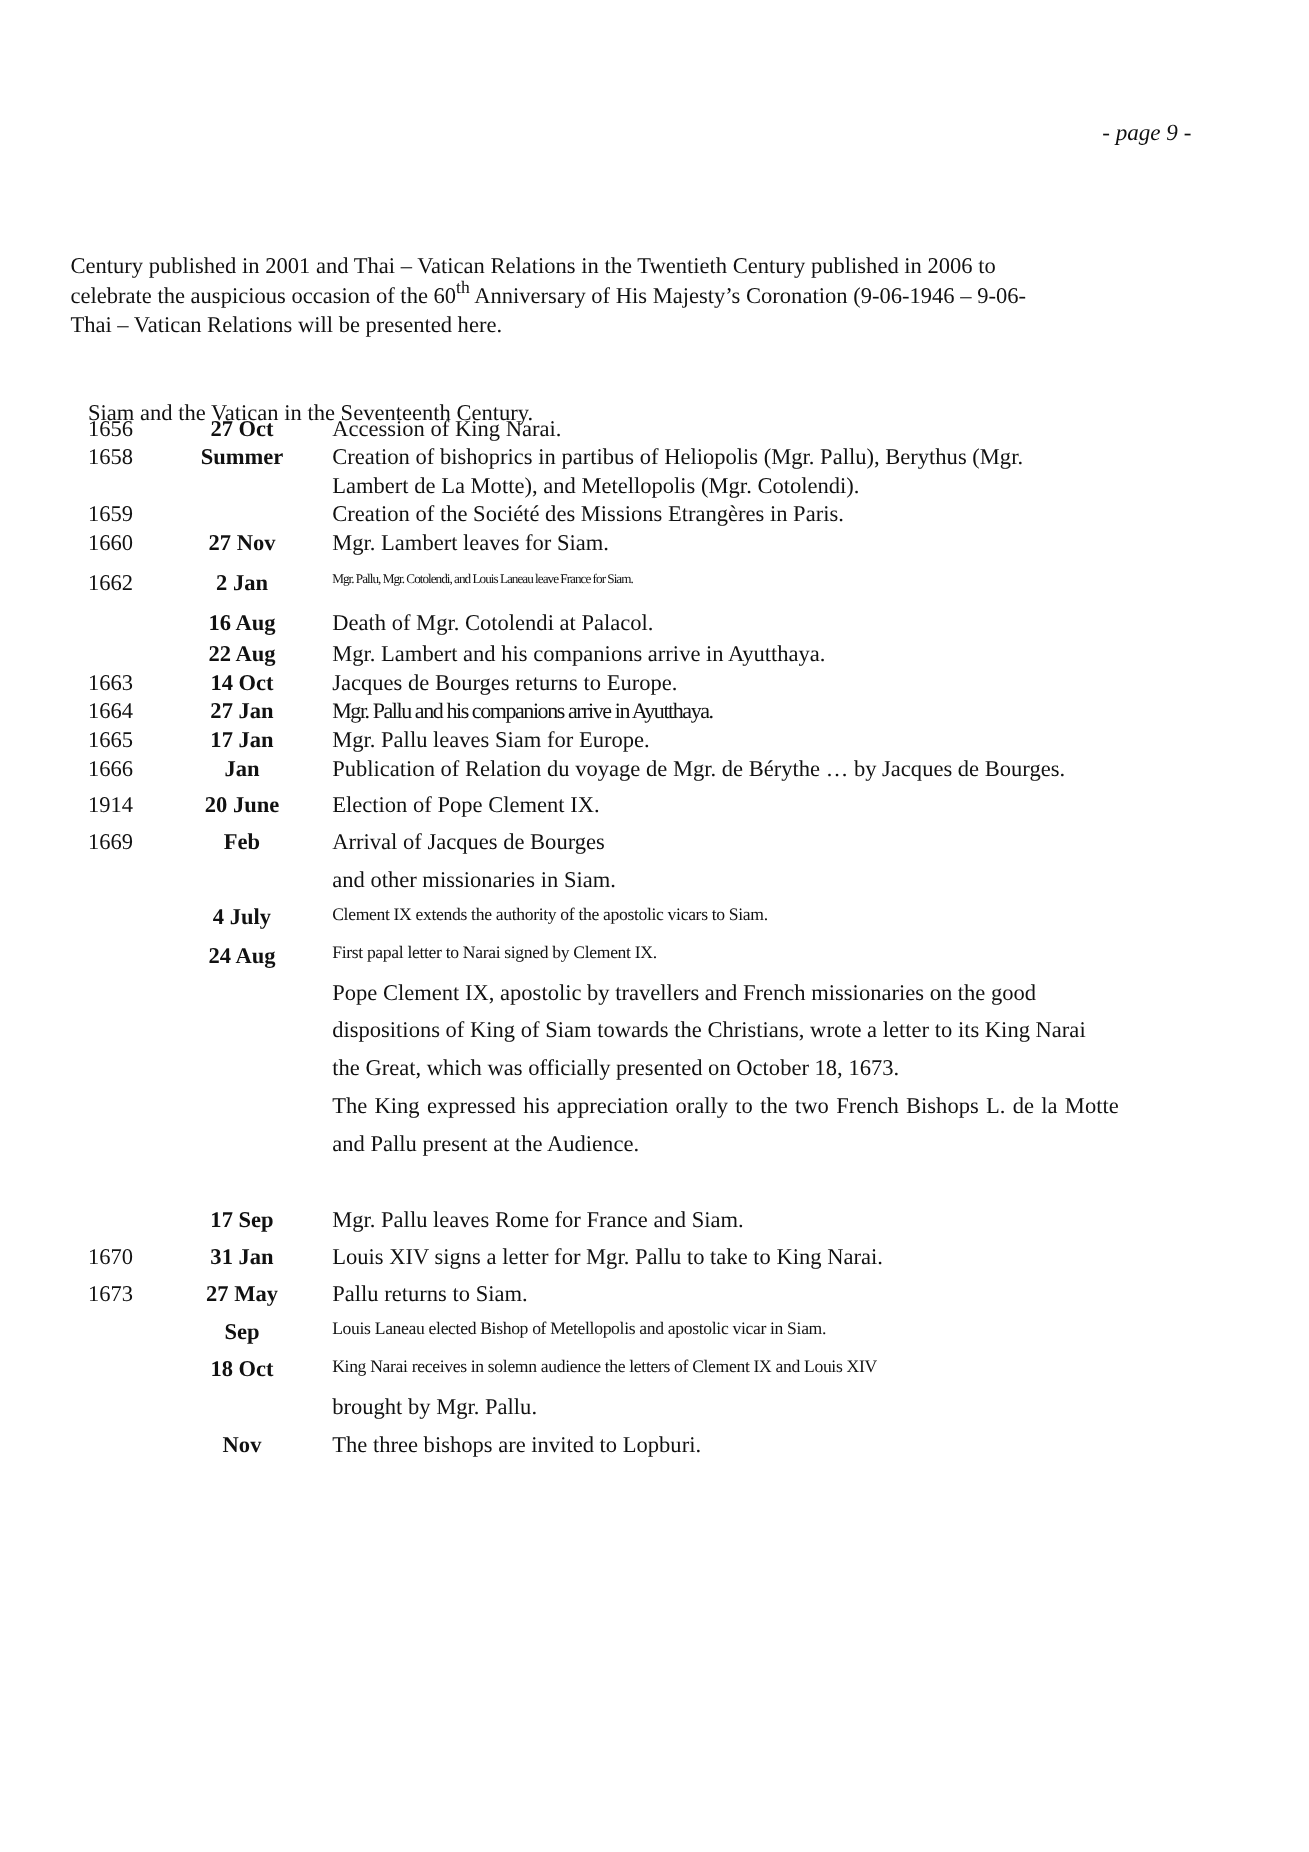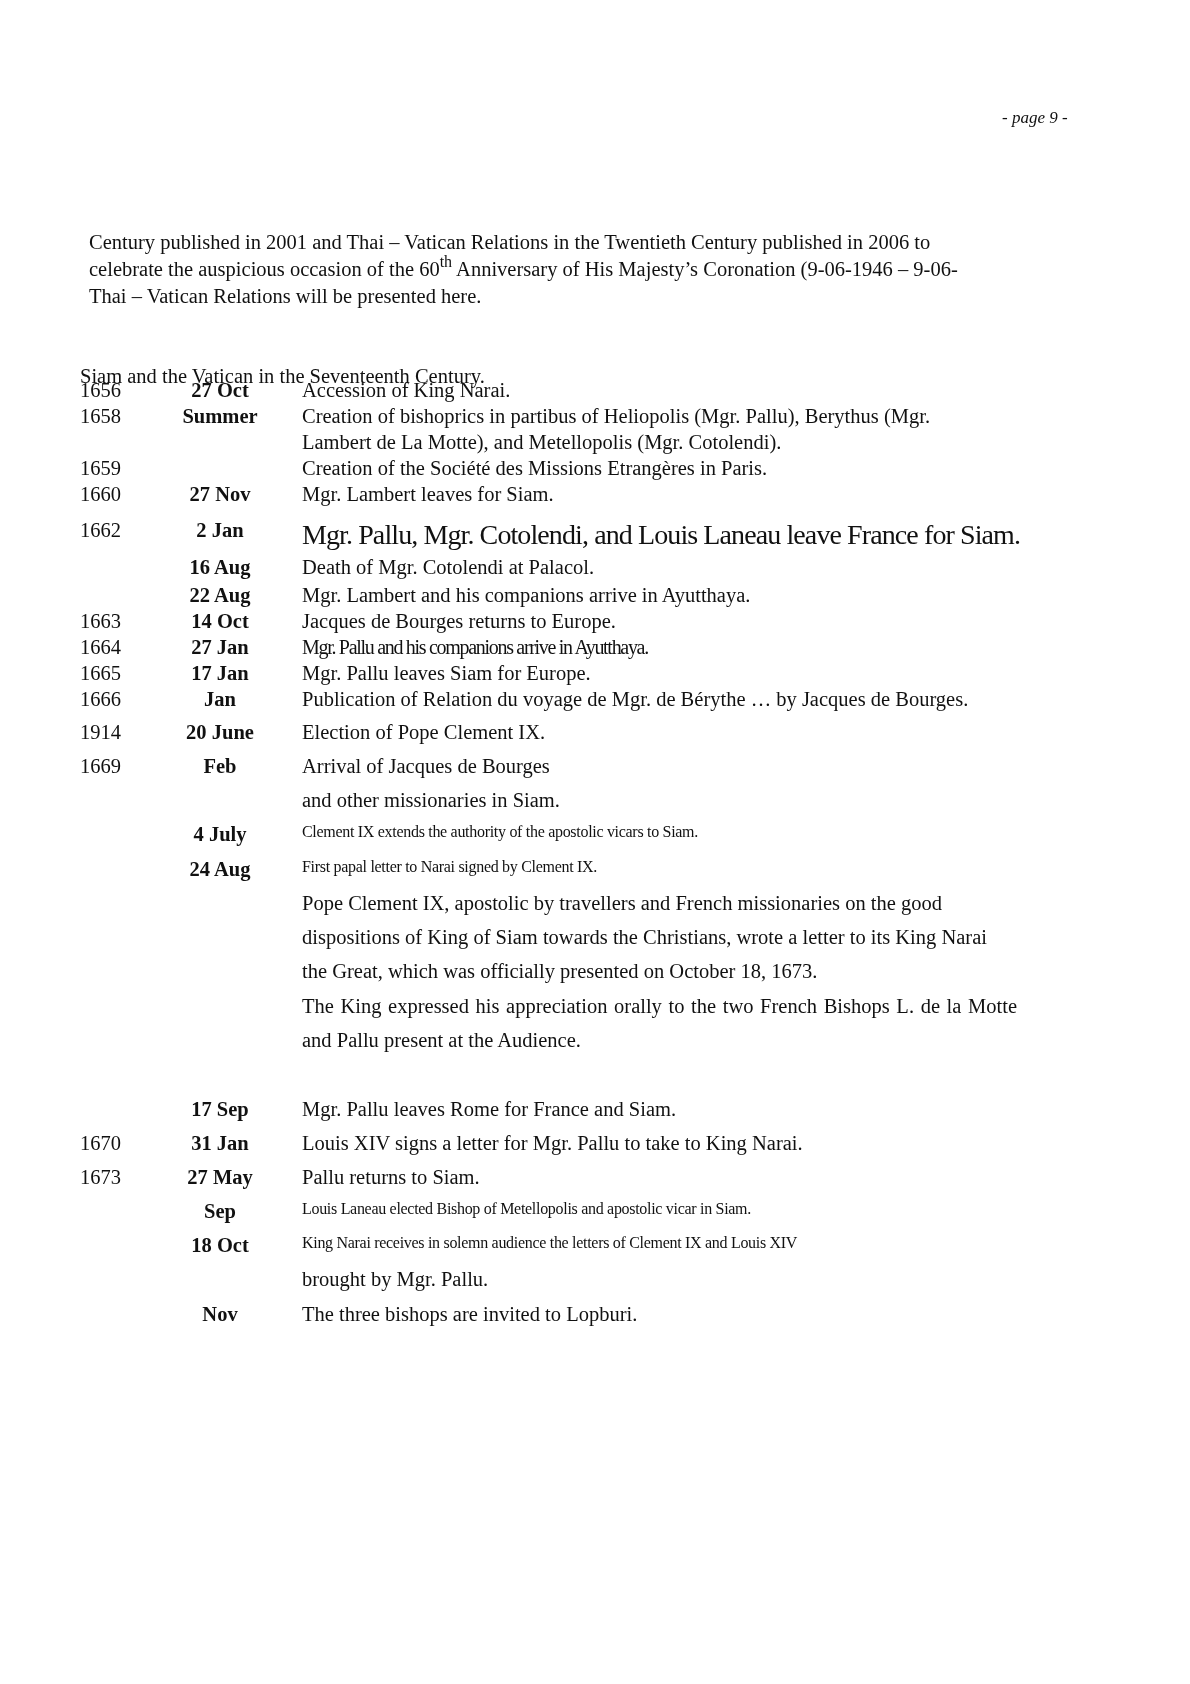--- a/index.html
+++ b/index.html
@@ -3,38 +3,38 @@
 <meta charset="utf-8">
 <style>
   html, body { margin: 0; padding: 0; background: #ffffff; }
   body {
     width: 1190px; height: 1684px; position: relative; overflow: hidden;
     font-family: "Liberation Serif", "DejaVu Serif", serif;
     color: #111111;
   }
   .page-num {
     position: absolute; top: 108px; left: 1002px;
-    font-style: italic; font-size: 17px;
+    font-style: italic; font-size: 21px;
   }
   .intro {
-    position: absolute; top: 229px; left: 89px; width: 1040px;
+    position: absolute; top: 229px; left: 64px; width: 1040px;
     font-size: 20.5px; line-height: 27px;
   }
   .intro .line { white-space: nowrap; display: block; }
   .intro sup { font-size: 16px; vertical-align: 9px; line-height: 0; }
   .section-title {
     position: absolute; top: 365px; left: 80px;
     font-size: 20.5px; 
   }
   .chron { position: absolute; left: 0; top: 0; width: 1190px; }
   .row { position: absolute; left: 0; width: 1190px; font-size: 20.5px; white-space: nowrap; }
   .yr { position: absolute; left: 80px; }
   .dt { position: absolute; left: 170px; width: 100px; text-align: center; font-weight: bold; }
   .ev { position: absolute; left: 302px; }
-  .ev.cond { font-size: 28px; letter-spacing: -0.9px; text-align: right; }
+  .ev.cond { font-size: 12px; letter-spacing: -0.9px; text-align: right; }
   .ev.cond2 { font-size: 20px; letter-spacing: -1.3px; }
   .ev.cond3 { font-size: 16px; letter-spacing: -0.3px; }
   .ev.wide { word-spacing: 1.5px; }
 </style>
 </head>
 <body>
 
 <div class="page-num">- page 9 -</div>
 
 <div class="intro">

